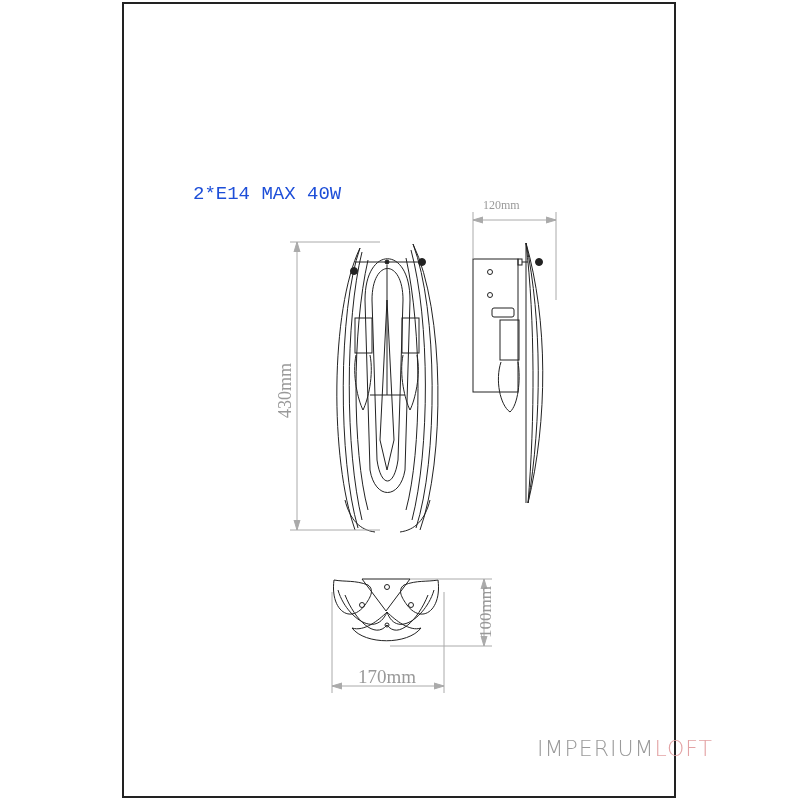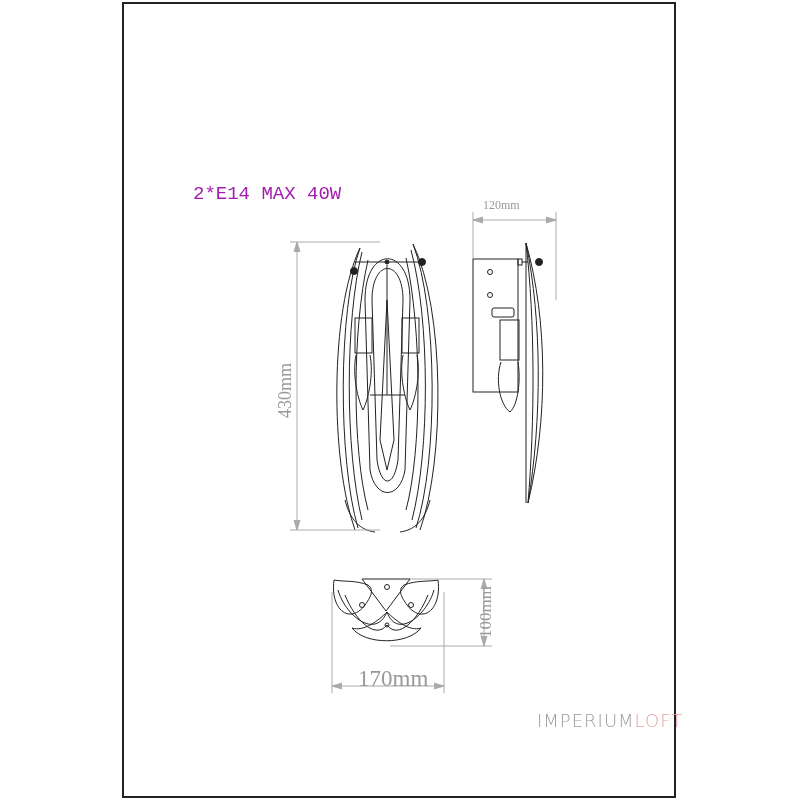--- a/index.html
+++ b/index.html
@@ -1,22 +1,22 @@
 <!DOCTYPE html>
 <html><head>
 <meta charset="utf-8">
 <style>
   html, body { margin:0; padding:0; background:#ffffff; }
   body { width:800px; height:800px; position:relative; overflow:hidden; font-family:"Liberation Serif", serif; }
   .frame { position:absolute; left:122px; top:2px; width:554px; height:796px; border:2px solid #222; box-sizing:border-box; border-bottom-width:2px; }
-  .spec { position:absolute; left:193px; top:183px; font-family:"Liberation Mono", monospace; font-size:19px; color:#a21caf; letter-spacing:0px; }
+  .spec { position:absolute; left:193px; top:183px; font-family:"Liberation Mono", monospace; font-size:19px; color:#1d4ed8; letter-spacing:0px; }
   .dim-text { position:absolute; color:#999; font-family:"Liberation Serif", serif; font-size:12px; }
   .dim-v { transform:rotate(-90deg); transform-origin:center; white-space:nowrap; }
   svg.draw { position:absolute; left:0; top:0; }
-  .brand { position:absolute; left:537px; top:710px; font-family:"DejaVu Sans", sans-serif; font-size:18px; letter-spacing:1px; font-weight:300; }
+  .brand { position:absolute; left:537px; top:736px; font-family:"DejaVu Sans", sans-serif; font-size:22px; letter-spacing:1px; font-weight:300; }
   .brand .a { color:#9a9a9a; }
   .brand .b { color:#e3a3a5; }
 </style>
 </head>
 <body>
 
 <div class="frame"></div>
 
 <div class="spec">2*E14 MAX 40W</div>
 
@@ -108,17 +108,17 @@
     <line x1="444" y1="592" x2="444" y2="693"></line>
     <line x1="332" y1="686" x2="444" y2="686"></line>
     <path d="M342 683 L332 686 L342 689" fill="#aaa"></path>
     <path d="M434 683 L444 686 L434 689" fill="#aaa"></path>
   </g>
 </svg>
 
 <div class="dim-text" style="left:483px; top:198px;">120mm</div>
 <div class="dim-text dim-v" style="left:258px; top:380px; font-size:18px;">430mm</div>
 <div class="dim-text dim-v" style="left:460px; top:602px; font-size:17px;">100mm</div>
-<div class="dim-text" style="left:358px; top:666px; font-size:23px;">170mm</div>
+<div class="dim-text" style="left:358px; top:666px; font-size:19px;">170mm</div>
 
 <div class="brand">
   <span class="a">IMPERIUM</span><span class="b">LOFT</span>
 </div>
 
 </body></html>

